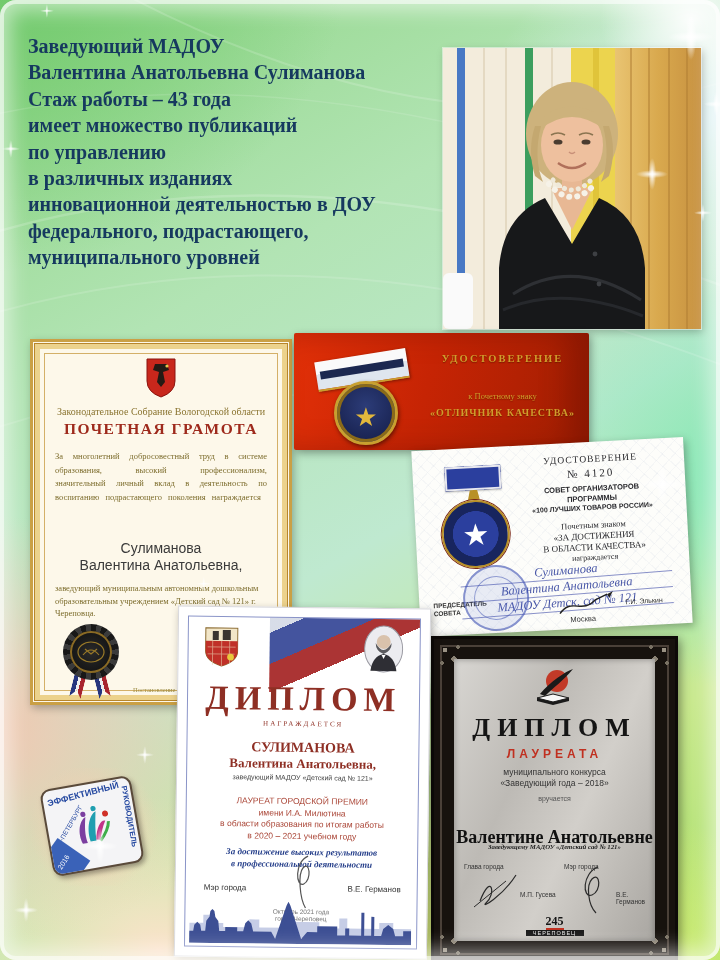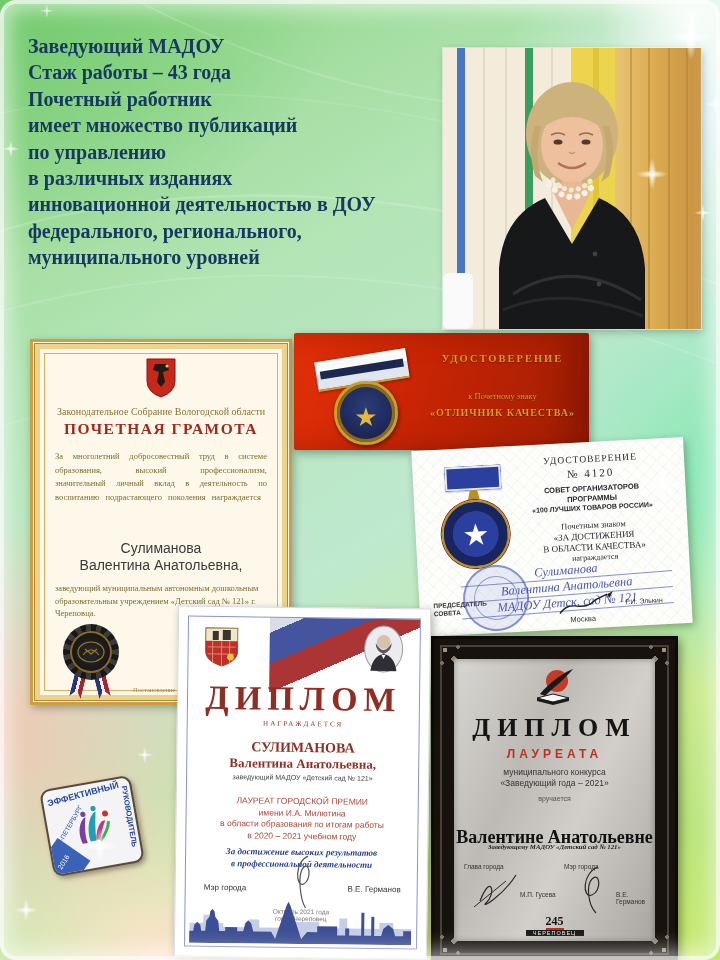--- a/index.html
+++ b/index.html
@@ -134,27 +134,27 @@
   <div class="sp" style="left:640px;top:462px;width:44px;height:44px;"></div>
   <div class="sp" style="left:2px;top:140px;width:18px;height:18px;"></div>
   <div class="sp" style="left:82px;top:828px;width:36px;height:36px;"></div>
   <div class="sp" style="left:14px;top:898px;width:24px;height:24px;"></div>
   <div class="sp" style="left:136px;top:746px;width:18px;height:18px;"></div>
   <div class="sp" style="left:196px;top:576px;width:15px;height:15px;"></div>
   <div class="sp" style="left:40px;top:4px;width:14px;height:14px;"></div>
 
   <div class="header">
     <div>Заведующий МАДОУ</div>
+    <div>Валентина Анатольевна Сулиманова</div>
     <div>Стаж работы – 43 года</div>
-    <div>Почетный работник</div>
     <div>имеет множество публикаций</div>
     <div>по управлению</div>
     <div>в различных изданиях</div>
     <div>инновационной деятельностью в ДОУ</div>
-    <div>федерального, регионального,</div>
+    <div>федерального, подрастающего,</div>
     <div>муниципального уровней</div>
   </div>
 
   <div class="photo">
     <svg width="258" height="281" viewBox="0 0 258 281">
       <defs>
         <linearGradient id="curt" x1="0" y1="0" x2="1" y2="0">
           <stop offset="0" stop-color="#e9c472"></stop>
             <stop offset=".5" stop-color="#d9a94e"></stop>
             <stop offset="1" stop-color="#c79140"></stop>
@@ -330,21 +330,21 @@
     <div class="plate">
       <svg class="abs" style="left:76px;top:8px;" width="46" height="42" viewBox="0 0 46 42">
         <circle cx="27" cy="14" r="11" fill="#c23a28"></circle>
         <path d="M10,27 C20,15 36,4 43,2 C34,13 23,21 15,29 Z" fill="#1a1a1a"></path>
         <path d="M7,31 L23,27 L39,31 L23,35 Z" fill="#f8f8f8" stroke="#1a1a1a" stroke-width="1"></path>
         <path d="M7,31 L23,35 L39,31 L39,34 L23,38 L7,34 Z" fill="#1a1a1a"></path>
       </svg>
       <div class="abs ctr" style="left:0;right:0;top:54px;font-size:26px;font-weight:bold;letter-spacing:7px;color:#151515;">ДИПЛОМ</div>
       <div class="abs ctr pl-sans" style="left:0;right:0;top:88px;font-size:12px;font-weight:bold;letter-spacing:4px;color:#c03020;">ЛАУРЕАТА</div>
       <div class="abs ctr pl-sans" style="left:0;right:0;top:108px;font-size:8.5px;color:#333;">муниципального конкурса</div>
-      <div class="abs ctr pl-sans" style="left:0;right:0;top:119px;font-size:8.5px;color:#333;">«Заведующий года – 2021»</div>
+      <div class="abs ctr pl-sans" style="left:0;right:0;top:119px;font-size:8.5px;color:#333;">«Заведующий года – 2018»</div>
       <div class="abs ctr pl-sans" style="left:0;right:0;top:136px;font-size:7px;color:#555;">вручается</div>
       <div class="abs ctr" style="left:0;right:0;top:168px;font-size:18px;font-weight:bold;color:#111;">Валентине Анатольевне</div>
       <div class="abs ctr" style="left:0;right:0;top:184px;font-size:6.8px;font-style:italic;font-weight:bold;color:#222;">Заведующему МАДОУ «Детский сад № 121»</div>
       <div class="abs pl-sans" style="left:10px;top:204px;font-size:6.5px;color:#333;">Глава города</div>
       <svg class="sig" style="left:18px;top:208px;" width="56" height="42" viewBox="0 0 56 42">
         <path d="M8,34 C20,4 24,28 14,36 C8,42 30,30 44,8" stroke="#2a2a2a" stroke-width="1.2" fill="none"></path>
         <path d="M2,40 L34,14" stroke="#2a2a2a" stroke-width="1" fill="none"></path>
       </svg>
       <div class="abs pl-sans" style="left:66px;top:232px;font-size:6.5px;color:#333;">М.П. Гусева</div>
       <div class="abs pl-sans" style="left:110px;top:204px;font-size:6.5px;color:#333;">Мэр города</div>

